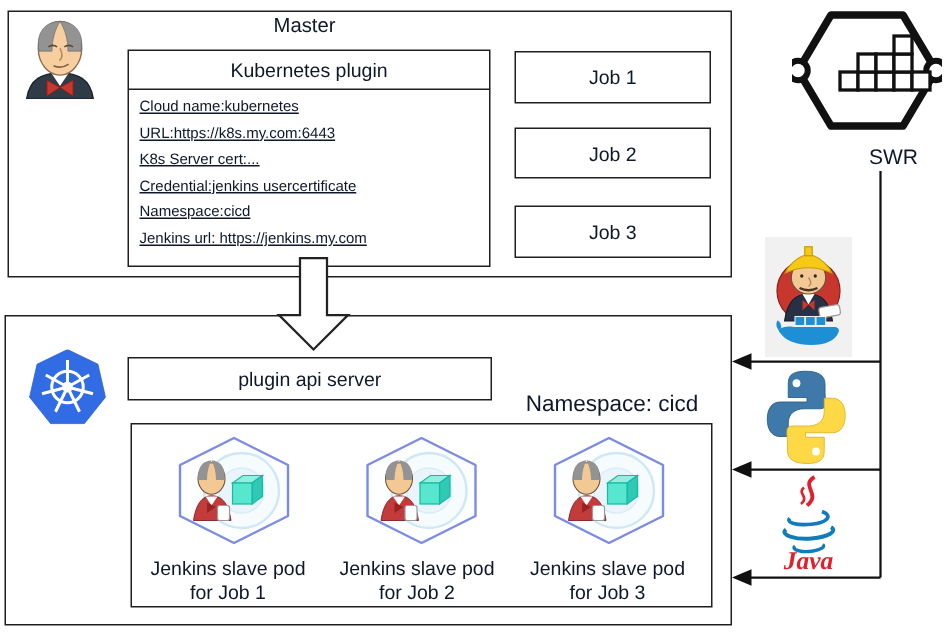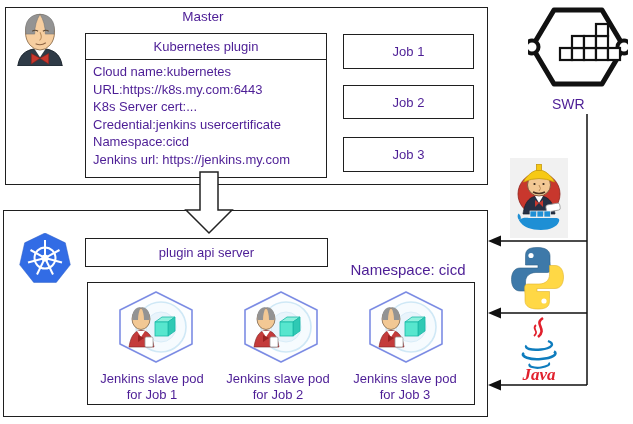--- a/index.html
+++ b/index.html
@@ -1,46 +1,46 @@
 <!DOCTYPE html>
 <html><head>
 <meta charset="utf-8">
 <style>
   html,body{margin:0;padding:0;background:#fff;}
   .stage{position:relative;width:633px;height:424px;background:#ffffff;
-         font-family:"Liberation Sans",sans-serif;color:#4c1d95;overflow:hidden;}
+         font-family:"Liberation Sans",sans-serif;color:#0f172a;overflow:hidden;}
   .abs{position:absolute;}
   .box{position:absolute;border:1.5px solid #1f1f1f;background:#fff;box-sizing:border-box;}
   .centered{display:flex;align-items:center;justify-content:center;}
   .label{position:absolute;white-space:nowrap;}
 
   
   .master-box{left:5px;top:7px;width:483px;height:178px;border-width:1.6px;background:transparent;}
   .master-title{left:168px;top:9px;width:70px;font-size:13.5px;text-align:center;}
   .plugin-box{left:85px;top:33px;width:242px;height:145px;border-width:1.4px;}
   .plugin-header{height:26px;border-bottom:1.3px solid #1f1f1f;font-size:13px;
                  display:flex;align-items:center;justify-content:center;box-sizing:border-box;}
-  .plugin-body{padding:3px 7px 0 7px;font-size:13px;line-height:17.6px;}
+  .plugin-body{padding:3px 7px 0 7px;font-size:10px;line-height:17.6px;text-decoration:underline;}
   .job-box{left:343px;width:131px;border-width:1.4px;font-size:13px;}
   .job1{top:34px;height:35px;}
   .job2{top:85px;height:34px;}
   .job3{top:137px;height:35px;}
 
   
   .cluster-box{left:3px;top:210px;width:485px;height:207px;border-width:1.8px;background:transparent;}
   .apiserver-box{left:85px;top:238px;width:243px;height:29px;border-width:1.3px;font-size:13px;}
   .namespace-label{left:350px;top:261px;width:116px;text-align:center;font-size:15px;}
   .pods-box{left:87px;top:282px;width:388px;height:123px;border-width:1.4px;background:transparent;}
   .pod-label{position:absolute;top:371px;width:130px;text-align:center;font-size:13px;line-height:15.5px;}
   .pod-label-1{left:87px;}  .pod-label-2{left:213px;}  .pod-label-3{left:340px;}
   .pod-svg{position:absolute;top:291px;width:84px;height:72px;}
   .pod-svg-1{left:114px;} .pod-svg-2{left:239px;} .pod-svg-3{left:364px;}
 
   
-  .swr-label{left:552px;top:96px;width:60px;text-align:left;font-size:14px;}
+  .swr-label{left:552px;top:96px;width:60px;text-align:right;font-size:14px;}
 
   .overlay{position:absolute;left:0;top:0;width:633px;height:424px;z-index:6;pointer-events:none;}
   svg{display:block;}
 </style>
 </head>
 <body>
 
 <div class="stage">
 
   <div class="box master-box"></div>

